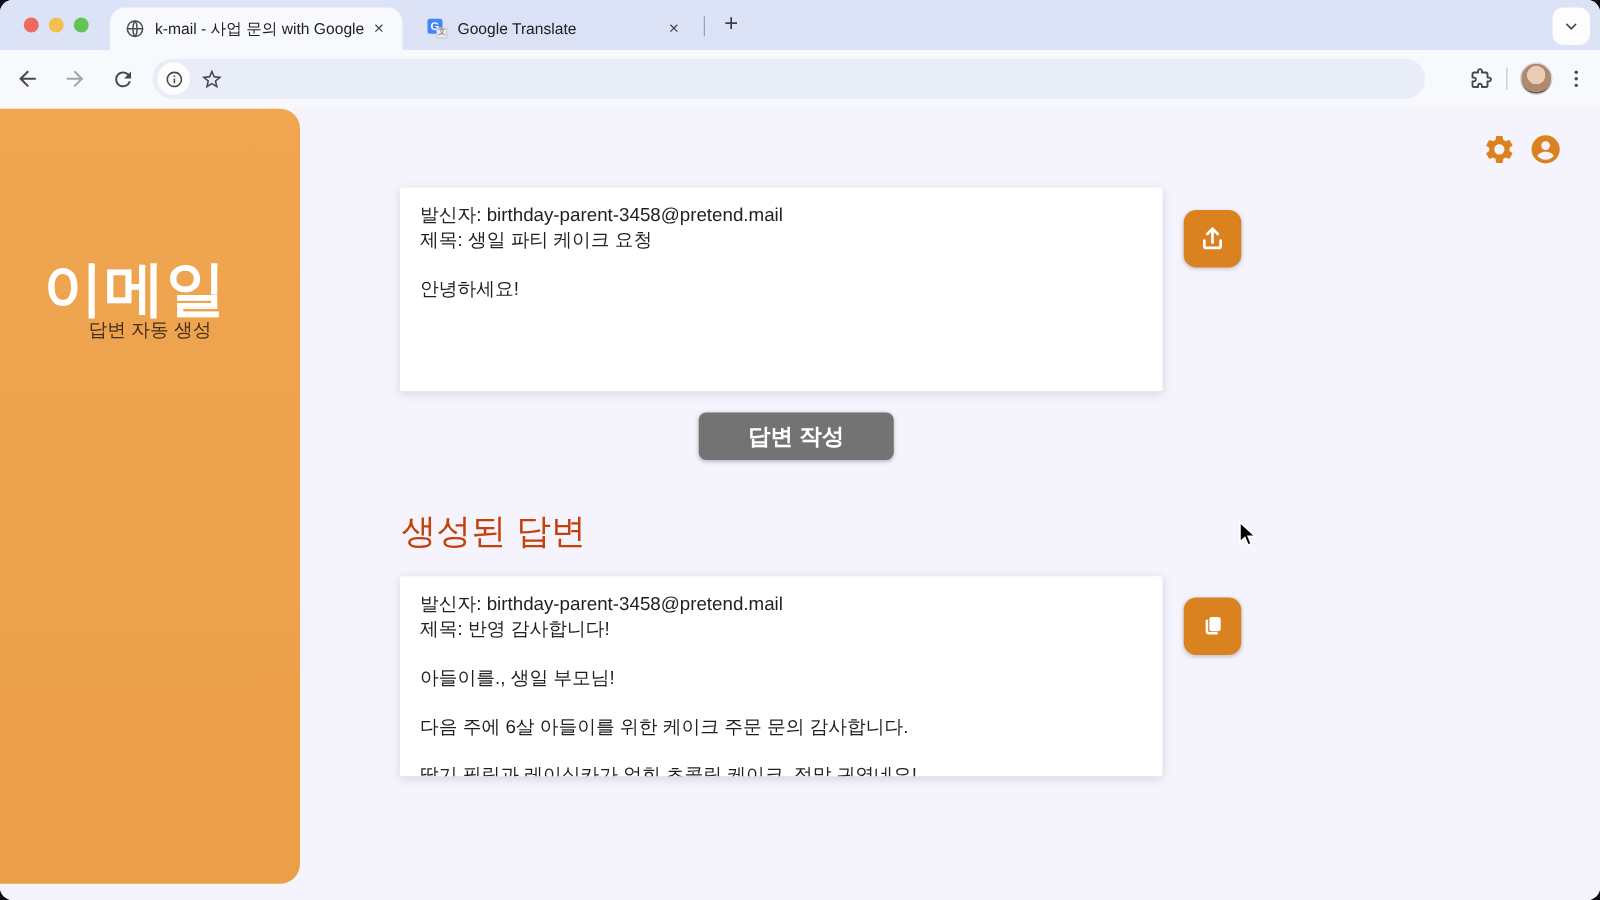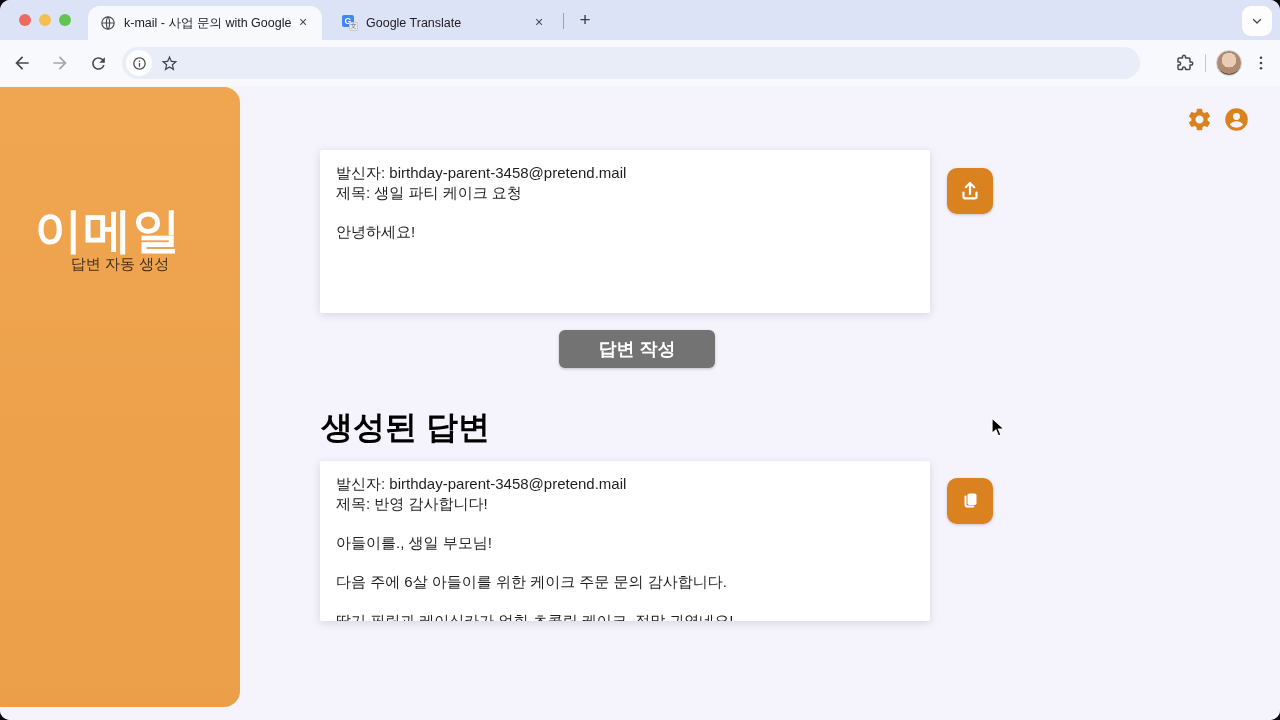--- a/index.html
+++ b/index.html
@@ -49,21 +49,21 @@
   .email-card { position:absolute; left:320px; width:610px; background:#ffffff; border-radius:2px; box-shadow:0 2px 8px rgba(60,60,90,0.16); padding:13px 16px; font-size:15px; line-height:19.5px; color:#1f1f1f; overflow:hidden; }
   .card-incoming { top:64px; height:163px; }
   .card-generated { top:375px; height:160px; }
   .gap { height:19.5px; }
 
   .square-btn { position:absolute; width:46px; height:46px; background:#d9821f; border:none; border-radius:10px; display:flex; align-items:center; justify-content:center; box-shadow:0 1px 3px rgba(60,60,90,0.25); cursor:pointer; }
   .upload-btn { left:947px; top:82px; }
   .copy-btn { left:947px; top:392px; }
 
   .compose-btn { position:absolute; left:559px; top:244px; width:156px; height:38px; background:#737373; color:#ffffff; font-size:18px; font-weight:bold; border:none; border-radius:6px; box-shadow:0 1px 3px rgba(60,60,90,0.3); cursor:pointer; font-family:"Liberation Sans", sans-serif; }
-  .section-heading { position:absolute; left:321px; top:320px; font-size:32px; font-weight:bold; color:#000000; }
+  .section-heading { position:absolute; left:321px; top:320px; font-size:28px; font-weight:normal; color:#c2410c; }
 
   .cursor { position:absolute; left:991px; top:331px; }
 </style>
 </head>
 <body>
 
 <div class="window">
 
   <div class="tabstrip">
     <div class="traffic tl-red"></div>

